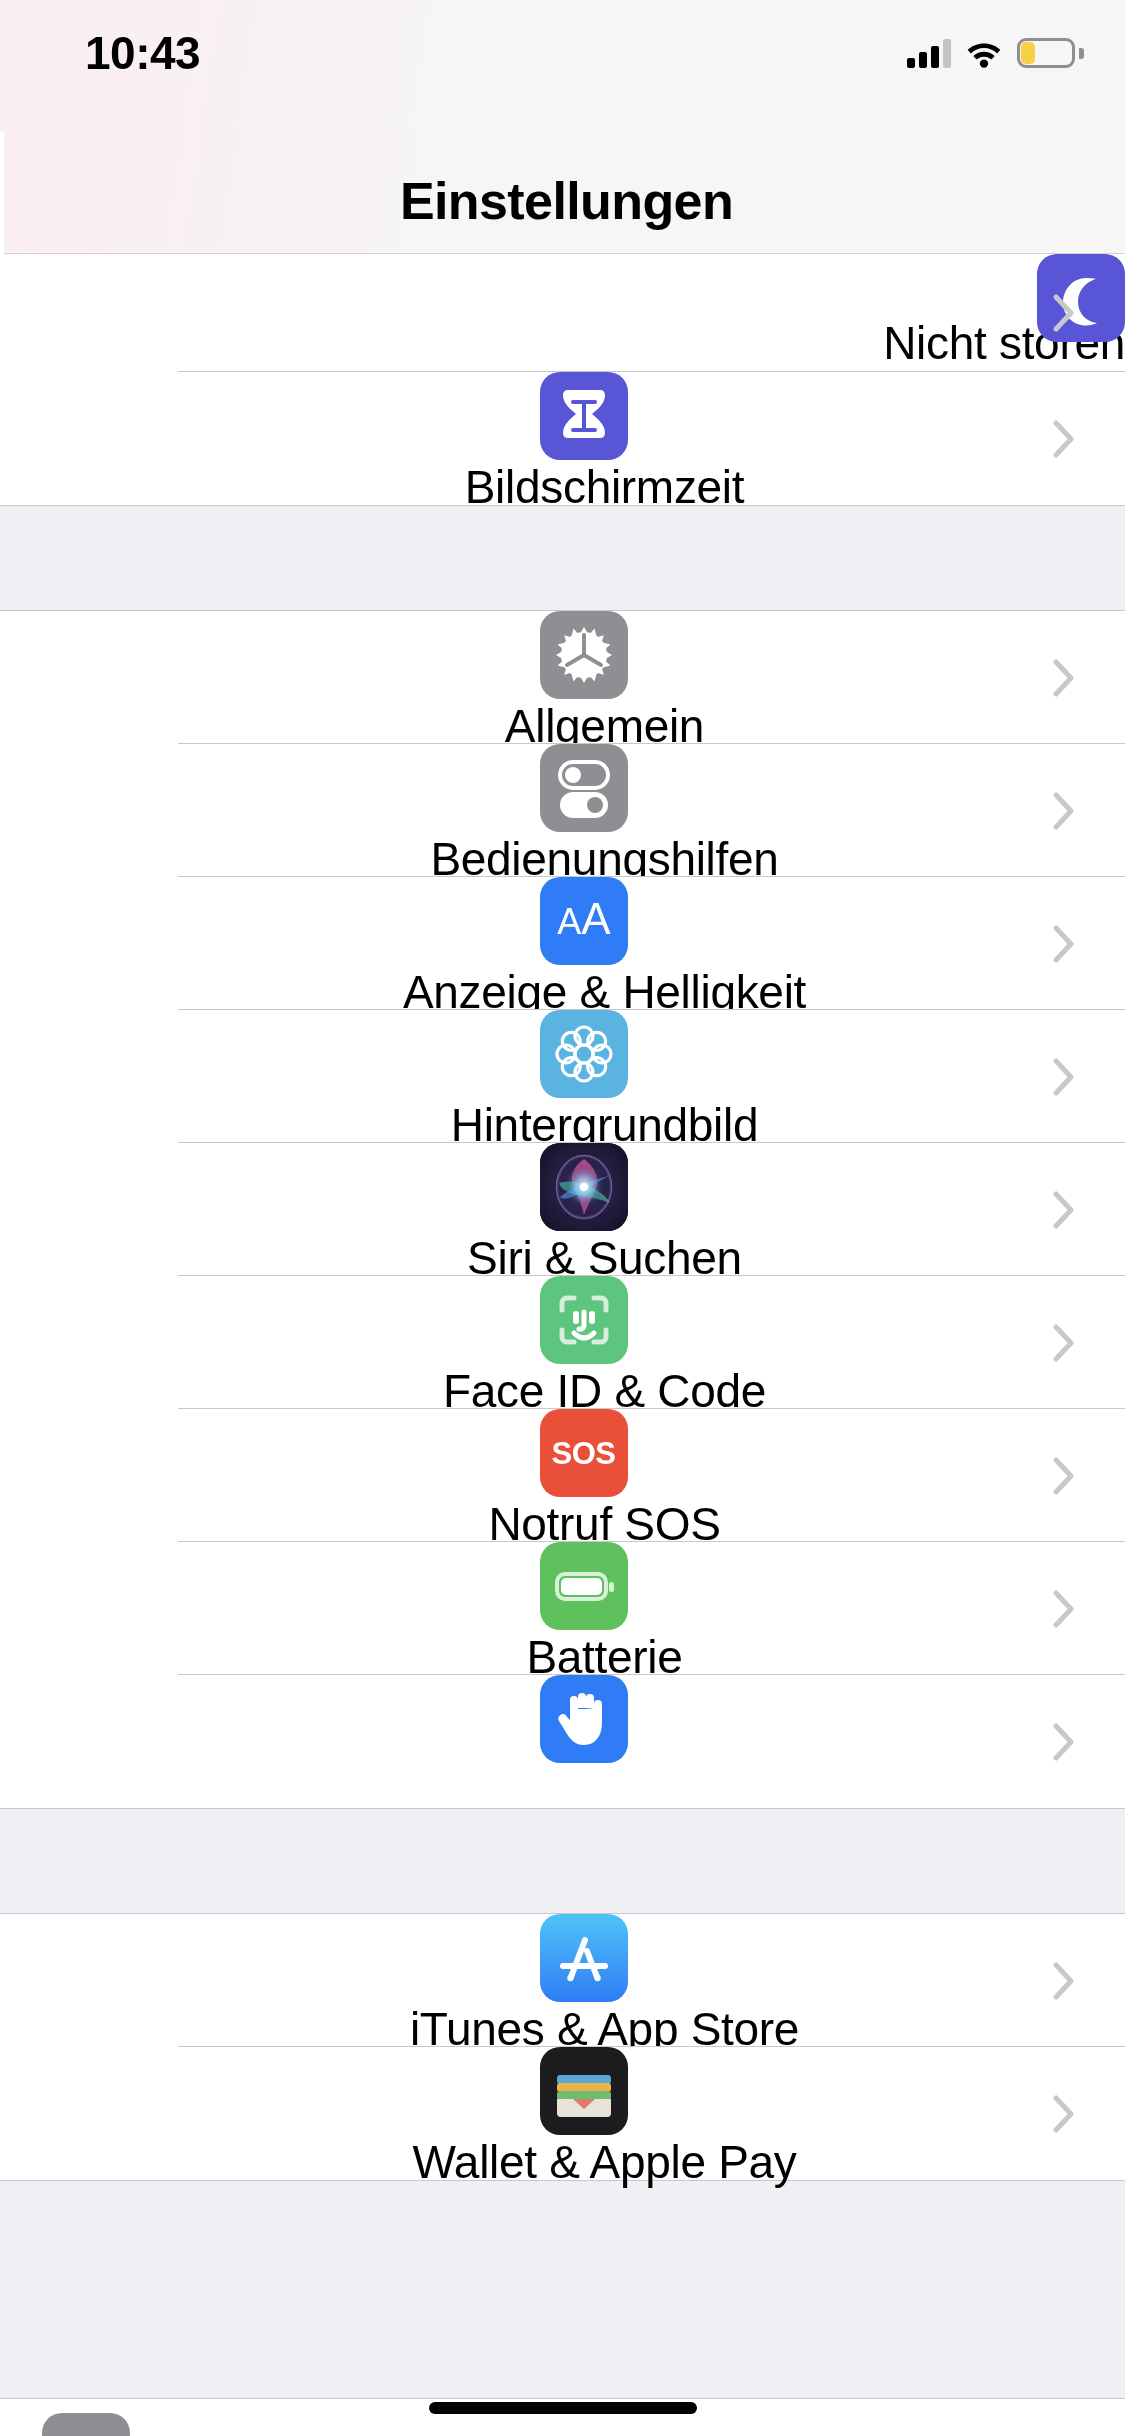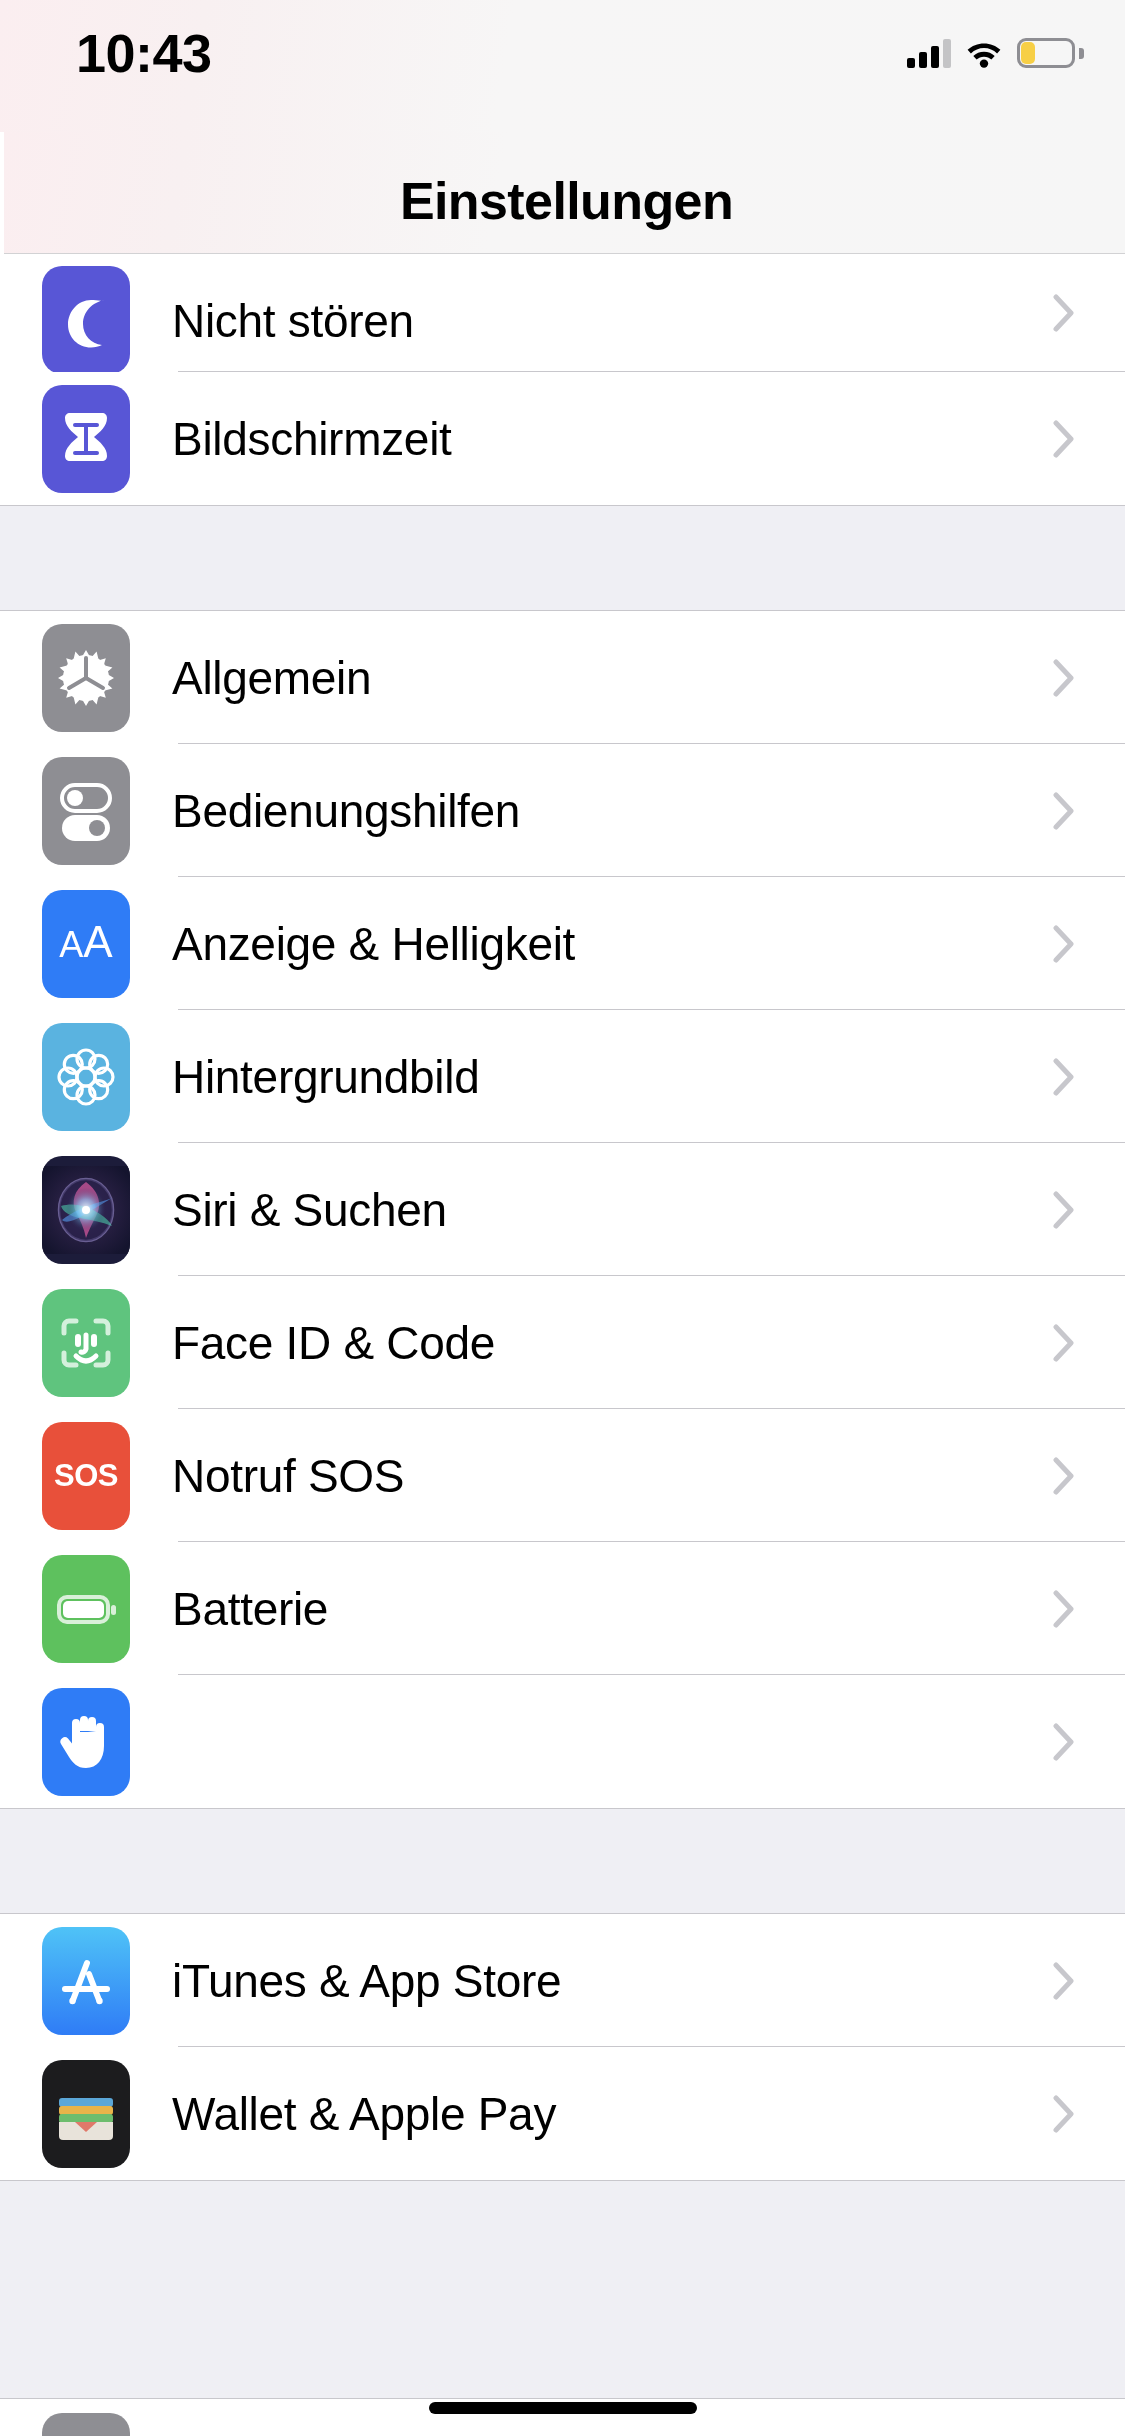--- a/index.html
+++ b/index.html
@@ -11,22 +11,22 @@
     position:relative;
   }
 
   
   .status-bar{
     position:absolute; top:0; left:0; width:1125px; height:132px;
     background:linear-gradient(100deg,#fbeef0 0%,#f8f0f1 18%,#f7f6f6 45%,#f6f6f6 100%);
     z-index:30;
   }
   .status-time{
-    position:absolute; left:76px; top:28px;
-    font-size:54px; font-weight:600; letter-spacing:-0.5px; color:#000;
+    position:absolute; left:85px; top:28px;
+    font-size:46px; font-weight:600; letter-spacing:-0.5px; color:#000;
     line-height:50px;
   }
   .status-right{
     position:absolute; right:46px; top:30px;
     display:flex; align-items:center; gap:14px; height:46px;
   }
   
   .signal{ display:flex; align-items:flex-end; gap:4px; height:30px; }
   .signal span{ width:8px; border-radius:2px; background:#000; display:block; }
   .signal span:nth-child(1){ height:10px; }
@@ -72,20 +72,21 @@
   .gap{ height:106px; background:#efeff4;
         border-top:1px solid #c8c7cc; border-bottom:1px solid #c8c7cc; }
   .gap-tall{ height:108px; background:#efeff4; border-top:1px solid #c8c7cc; }
 
   .row{
     position:relative;
     height:133px;
     display:flex; align-items:center;
     background:#fff;
     padding-left:42px;
+    flex-direction:column;
   }
   .row.partial-top{ height:118px; align-items:flex-end; padding-bottom:24px; }
   .row .sep{
     position:absolute; left:178px; right:0; bottom:0; height:1px; background:#c8c7cc;
   }
 
   .icon{
     width:88px; height:108px; border-radius:20px;
     flex:0 0 88px;
     display:flex; align-items:center; justify-content:center;

